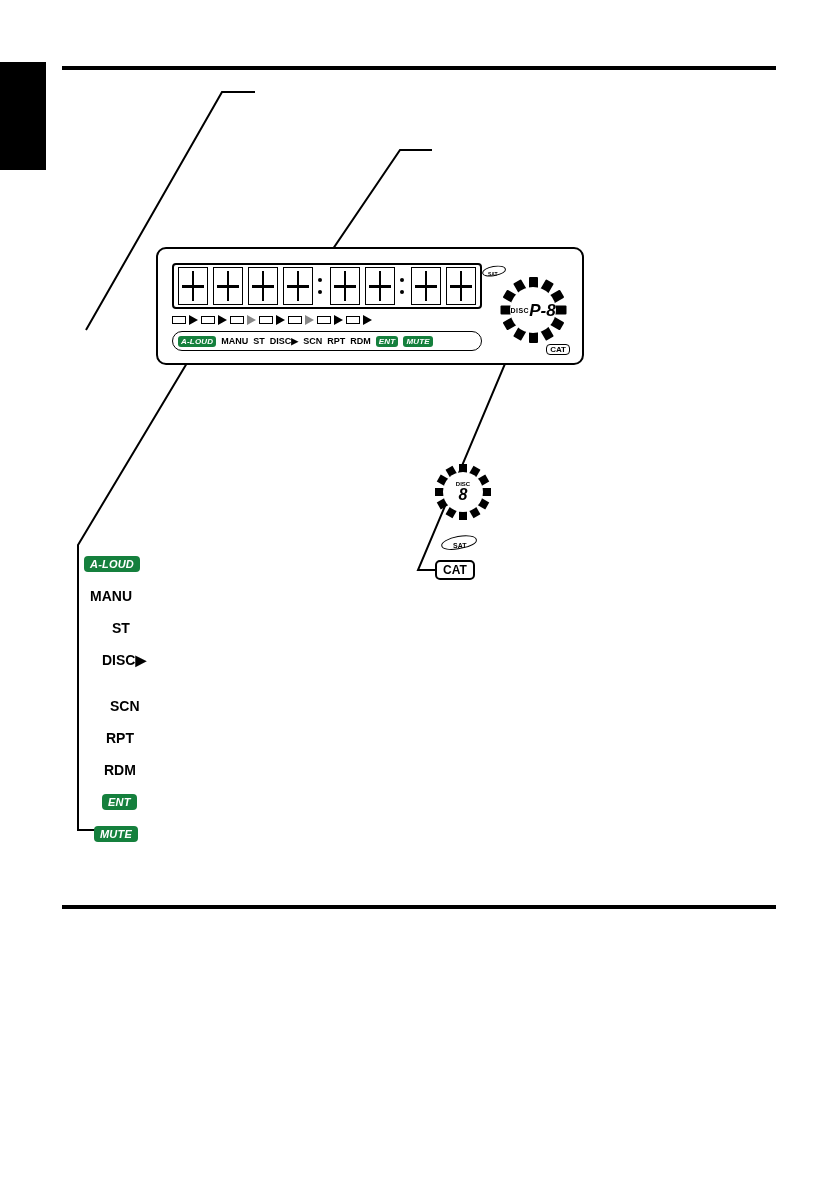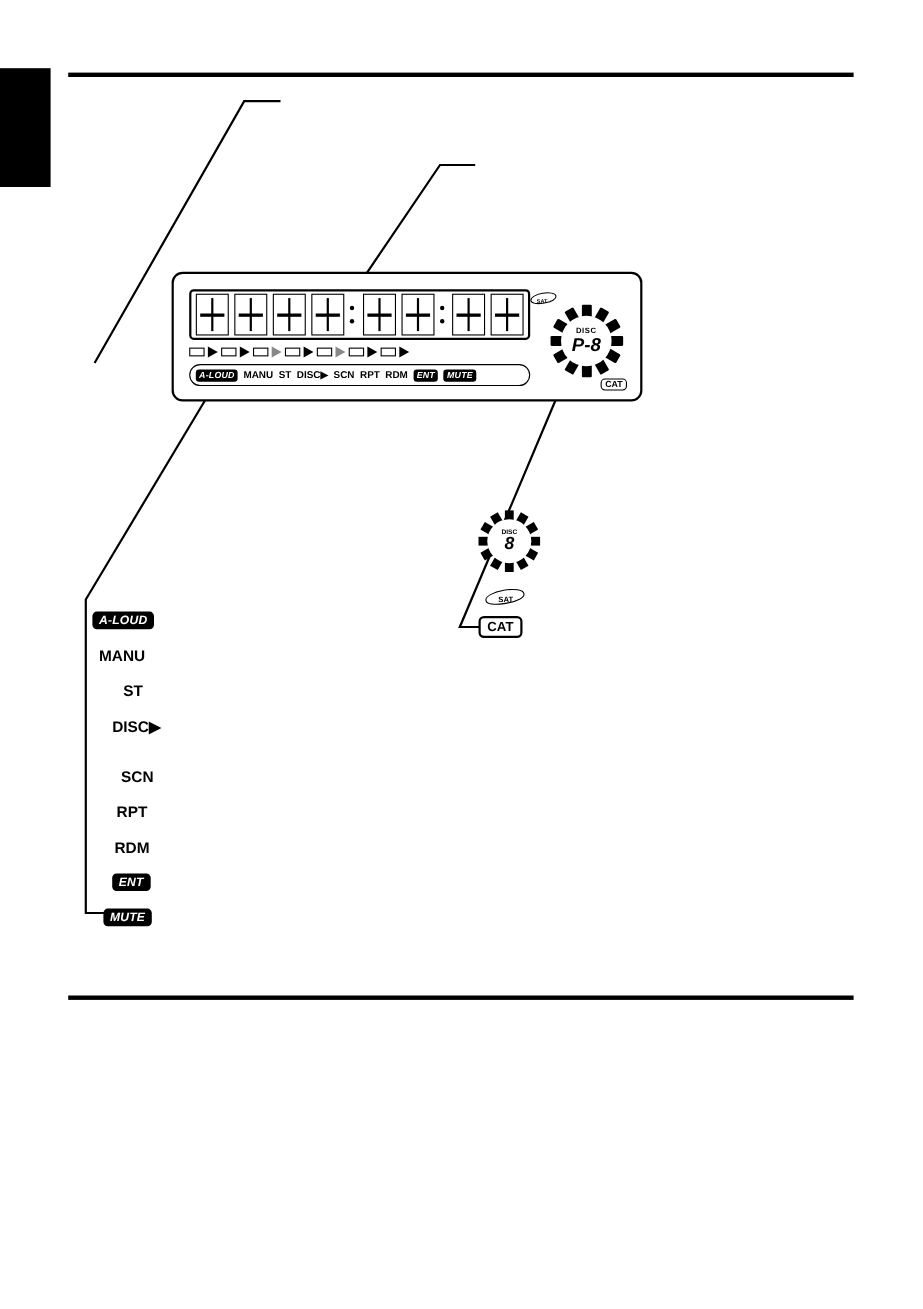--- a/index.html
+++ b/index.html
@@ -141,21 +141,21 @@
     height: 20px;
     border: 1.5px solid #000;
     border-radius: 10px;
     box-sizing: border-box;
     display: flex;
     align-items: center;
     gap: 5px;
     padding: 0 5px;
   }
   .chip {
-    background: #000000;
+    background: #15803d;
     color: #fff;
     font-weight: bold;
     font-style: italic;
     font-size: 8px;
     padding: 1px 3px;
     border-radius: 3px;
     letter-spacing: .2px;
     white-space: nowrap;
   }
   .plain {
@@ -194,21 +194,20 @@
   }
   .dial .inner {
     position: absolute;
     left: 12px;
     top: 12px;
     width: 46px;
     height: 46px;
     border-radius: 50%;
     background: #fff;
     display: flex;
-    flex-direction: column;
     align-items: center;
     justify-content: center;
   }
   .dial .inner .disc-label {
     font-size: 7px;
     font-weight: bold;
     letter-spacing: .5px;
   }
   .dial .inner .pnum {
     font-size: 17px;

